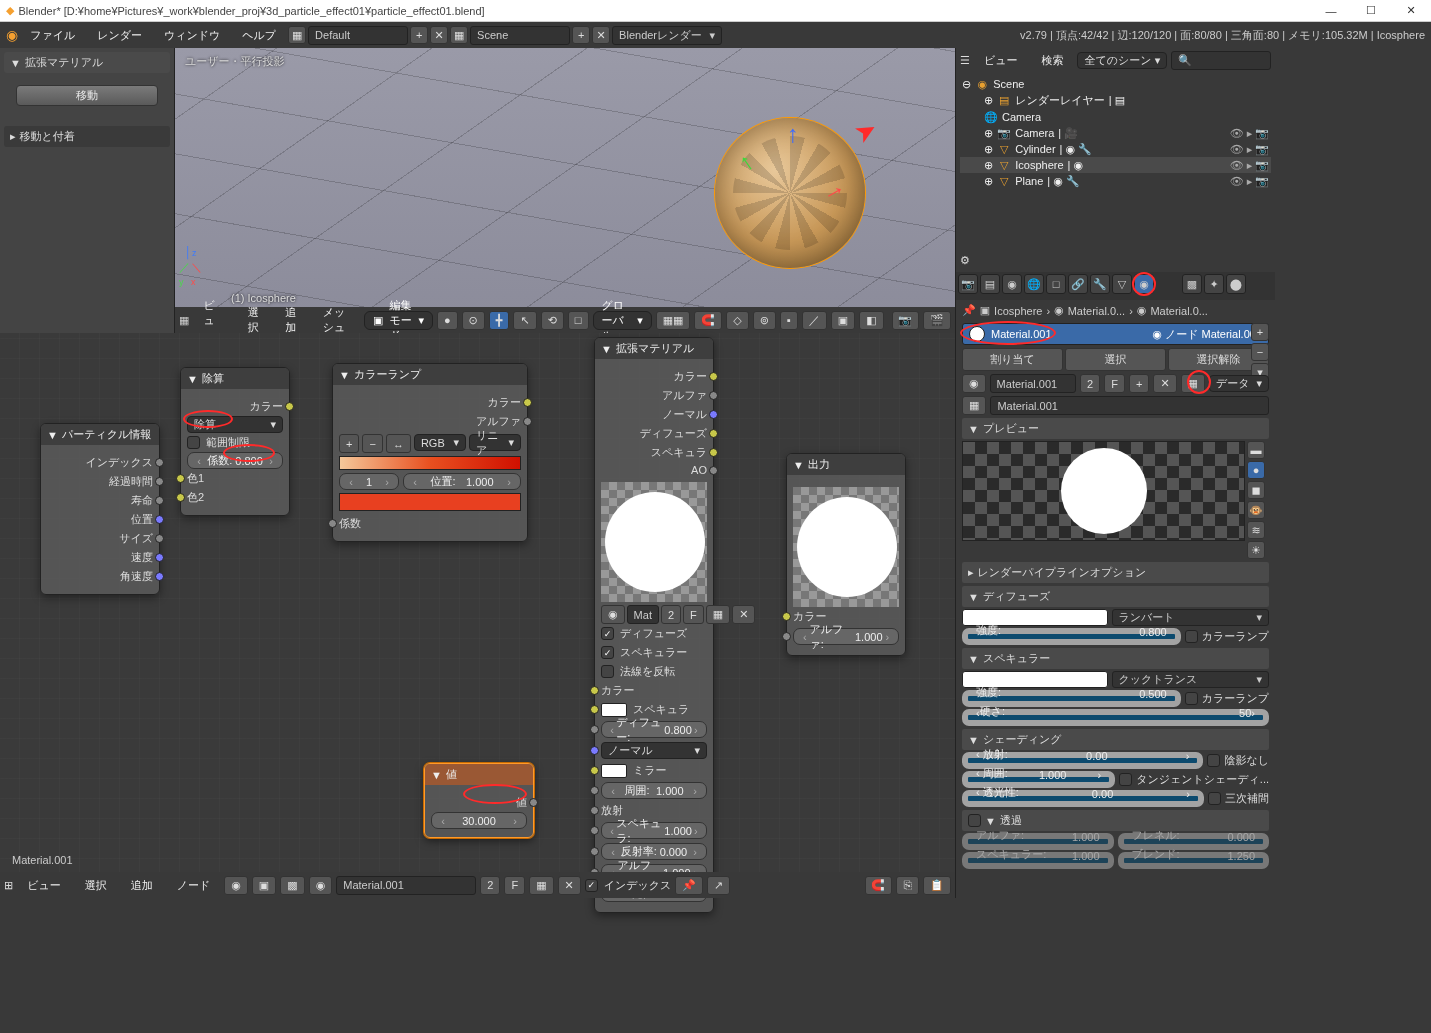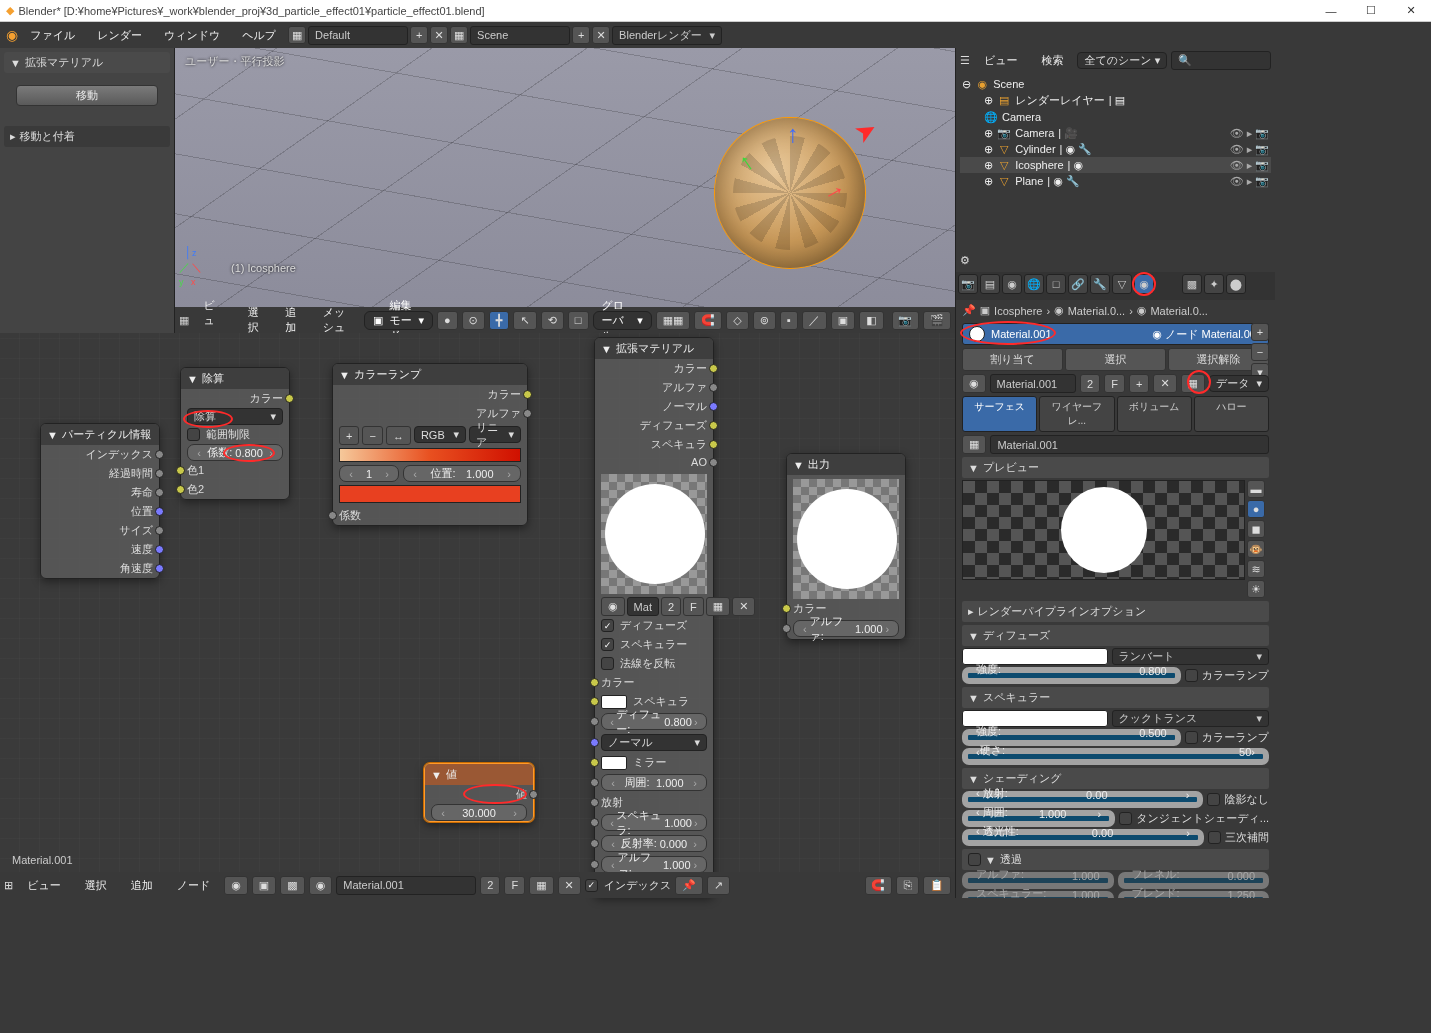--- a/index.html
+++ b/index.html
@@ -35,21 +35,21 @@
 .hv-btn { background: #555; border: 1px solid #333; border-radius: 3px; padding: 2px 6px; color: #ddd; height: 19px; display:flex; align-items:center; }
 .mode-dd { background: #333; border: 1px solid #222; border-radius: 6px; padding: 2px 8px; color: #fff; display:flex; align-items:center; gap:6px; height: 19px; }
 .node-editor { grid-row: 2; grid-column: 1 / 3; background: #393939; position: relative; }
 .node-bg { position: absolute; inset: 0; background:
   repeating-linear-gradient(0deg, transparent 0 19px, rgba(255,255,255,0.02) 19px 20px),
   repeating-linear-gradient(90deg, transparent 0 19px, rgba(255,255,255,0.02) 19px 20px),
   #3a3a3a; }
 .node { position: absolute; background: rgba(88,88,88,0.92); border: 1px solid #222; border-radius: 6px; box-shadow: 0 3px 8px rgba(0,0,0,0.4); }
 .node.active { border: 1px solid #ff9a2a; box-shadow: 0 0 0 1px #c86a00, 0 3px 8px rgba(0,0,0,0.5); }
 .node-header { background: rgba(60,60,60,0.9); border-radius: 5px 5px 0 0; padding: 3px 6px; display: flex; align-items: center; gap: 4px; color: #eee; }
-.node-body { padding: 0 6px; }
+.node-body { padding: 8px 6px; }
 .socket-row { display: flex; align-items: center; justify-content: flex-end; gap: 6px; padding: 2px 0; position: relative; color: #ddd; }
 .socket-row.left { justify-content: flex-start; }
 .socket { width: 9px; height: 9px; border-radius: 50%; background: #c8c84a; border: 1px solid #222; position: absolute; }
 .socket.right { right: -11px; }
 .socket.left { left: -11px; }
 .socket.gray { background: #888; }
 .num-field { background: #666; border: 1px solid #333; border-radius: 7px; padding: 1px 6px; display: flex; align-items: center; justify-content: space-between; color: #eee; height: 17px; }
 .num-field .arrow { color: #aaa; width: 10px; text-align: center; }
 .check-row { display: flex; align-items: center; gap: 6px; padding: 2px 0; }
 .check-box { width: 13px; height: 13px; background: #444; border: 1px solid #222; border-radius: 3px; display:flex; align-items:center; justify-content:center; color:#fff; font-size:9px; }
@@ -125,38 +125,39 @@
   <div class="small-btn">+</div>
   <div class="small-btn">✕</div>
   <div class="small-btn">▦</div>
   <div class="hdr-field" style="width:100px">Scene</div>
   <div class="small-btn">+</div>
   <div class="small-btn">✕</div>
   <div class="hdr-field" style="width:110px">
       <span>Blenderレンダー</span>
       <span style="margin-left:auto">▾</span>
     </div>
+  <span class="stats">v2.79 | 頂点:42/42 | 辺:120/120 | 面:80/80 | 三角面:80 | メモリ:105.32M | Icosphere</span>
 </div>
 
 <div class="main-layout">
 
   <div class="tool-panel">
     <div class="tool-section">
       <div class="tool-hdr">▼ <span>拡張マテリアル</span></div>
       <div class="tool-btn">移動</div>
     </div>
     <div class="tool-section">
       <div class="tool-hdr" style="background:#3a3a3a">▸ <span>移動と付着</span></div>
     </div>
   </div>
 
   <div class="viewport3d">
     <div class="grid-floor"></div>
     <div class="overlay-text" style="left:10px;top:6px">ユーザー・平行投影</div>
-    <div class="overlay-text" style="left:56px;top:214px">(1) Icosphere</div>
+    <div class="overlay-text" style="left:56px;top:244px">(1) Icosphere</div>
     <div style="position:absolute;left:10px;top:198px">
       <div style="color:#3a7aff;position:absolute;transform:rotate(0deg)">│<span style="font-size:9px">z</span></div>
       <div style="color:#ff4a4a;position:absolute;left:6px;top:14px">＼<span style="font-size:9px">x</span></div>
       <div style="color:#4ad84a;position:absolute;left:-6px;top:14px">／<span style="font-size:9px">y</span></div>
     </div>
     <div class="icosphere"></div>
     <div class="gizmo-arrow" style="left:612px;top:72px;color:#3a6aff">↑</div>
     <div class="gizmo-arrow" style="left:565px;top:100px;color:#3ad83a;transform:rotate(-35deg)">↑</div>
     <div class="gizmo-arrow" style="left:655px;top:130px;color:#ff4a4a;transform:rotate(60deg)">↑</div>
     <div class="red-mark" style="left:680px;top:68px">➤</div>
@@ -626,26 +627,20 @@
         <div class="hv-btn">+</div>
         <div class="hv-btn">✕</div>
         <div class="hv-btn">▦</div>
         <div class="red-circle" style="right:58px;top:-4px;width:24px;height:24px"></div>
         <div class="dd-field" style="width:60px">
             <span>データ</span>
             <span>▾</span>
           </div>
       </div>
 
-      <div class="prop-tabs">
-        <div class="pt active">サーフェス</div>
-        <div class="pt">ワイヤーフレ...</div>
-        <div class="pt">ボリューム</div>
-        <div class="pt">ハロー</div>
-      </div>
 
       <div class="field-row" style="margin:3px 6px">
         <div class="hv-btn">▦</div>
         <div class="hdr-field" style="flex:1">Material.001</div>
       </div>
 
       <div class="panel-sec">
         <div class="panel-hdr">▼ <span>プレビュー</span></div>
         <div style="display:flex">
           <div class="preview-box" style="flex:1">

